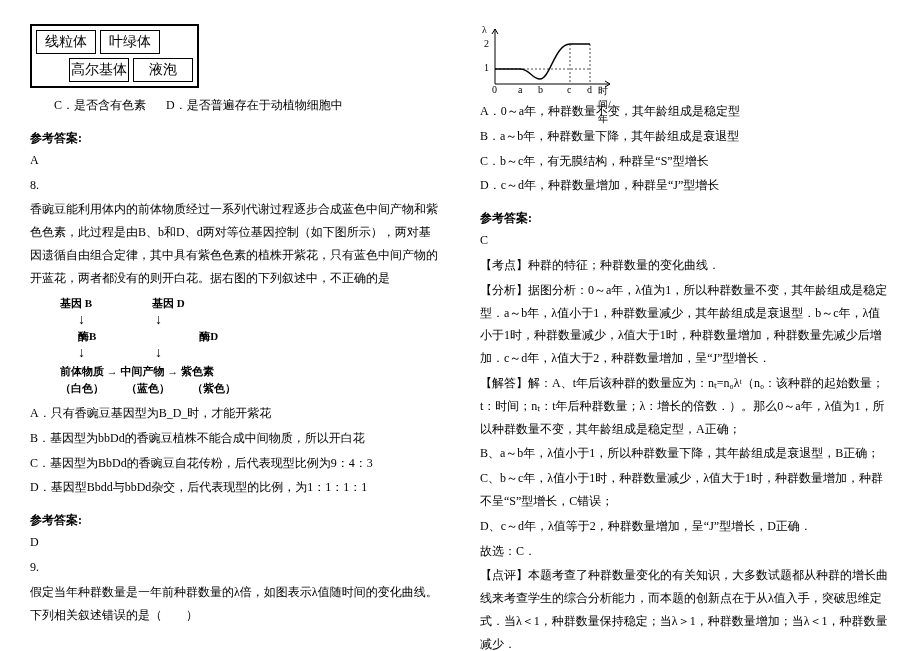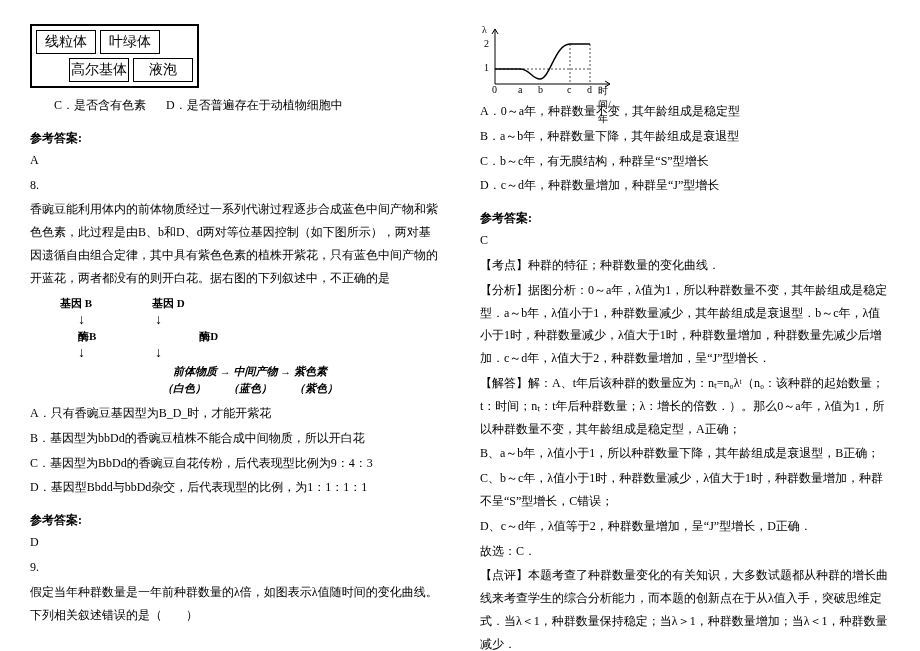--- a/index.html
+++ b/index.html
@@ -22,21 +22,20 @@
     }
     .line {
       line-height: 1.9;
       margin: 2px 0;
     }
     .indent {
       text-indent: 2em;
     }
     .bold {
       font-weight: bold;
-      font-style: italic;
     }
     .answer-label {
       font-weight: bold;
       margin-top: 13px;
     }
     .diagram-cell-box {
       display: inline-block;
       border: 2px solid #000;
       padding: 4px;
       margin: 4px 0;
@@ -50,21 +49,20 @@
       width: 58px;
       height: 22px;
       font-size: 14px;
       display: flex;
       align-items: center;
       justify-content: center;
     }
     .gene-diagram {
       margin: 6px 0 6px 30px;
       font-size: 11px;
-      text-align: center;
     }
     .gene-row {
       display: flex;
       gap: 60px;
       font-weight: bold;
     }
     .gene-arrow-row {
       display: flex;
       gap: 70px;
       padding-left: 18px;

